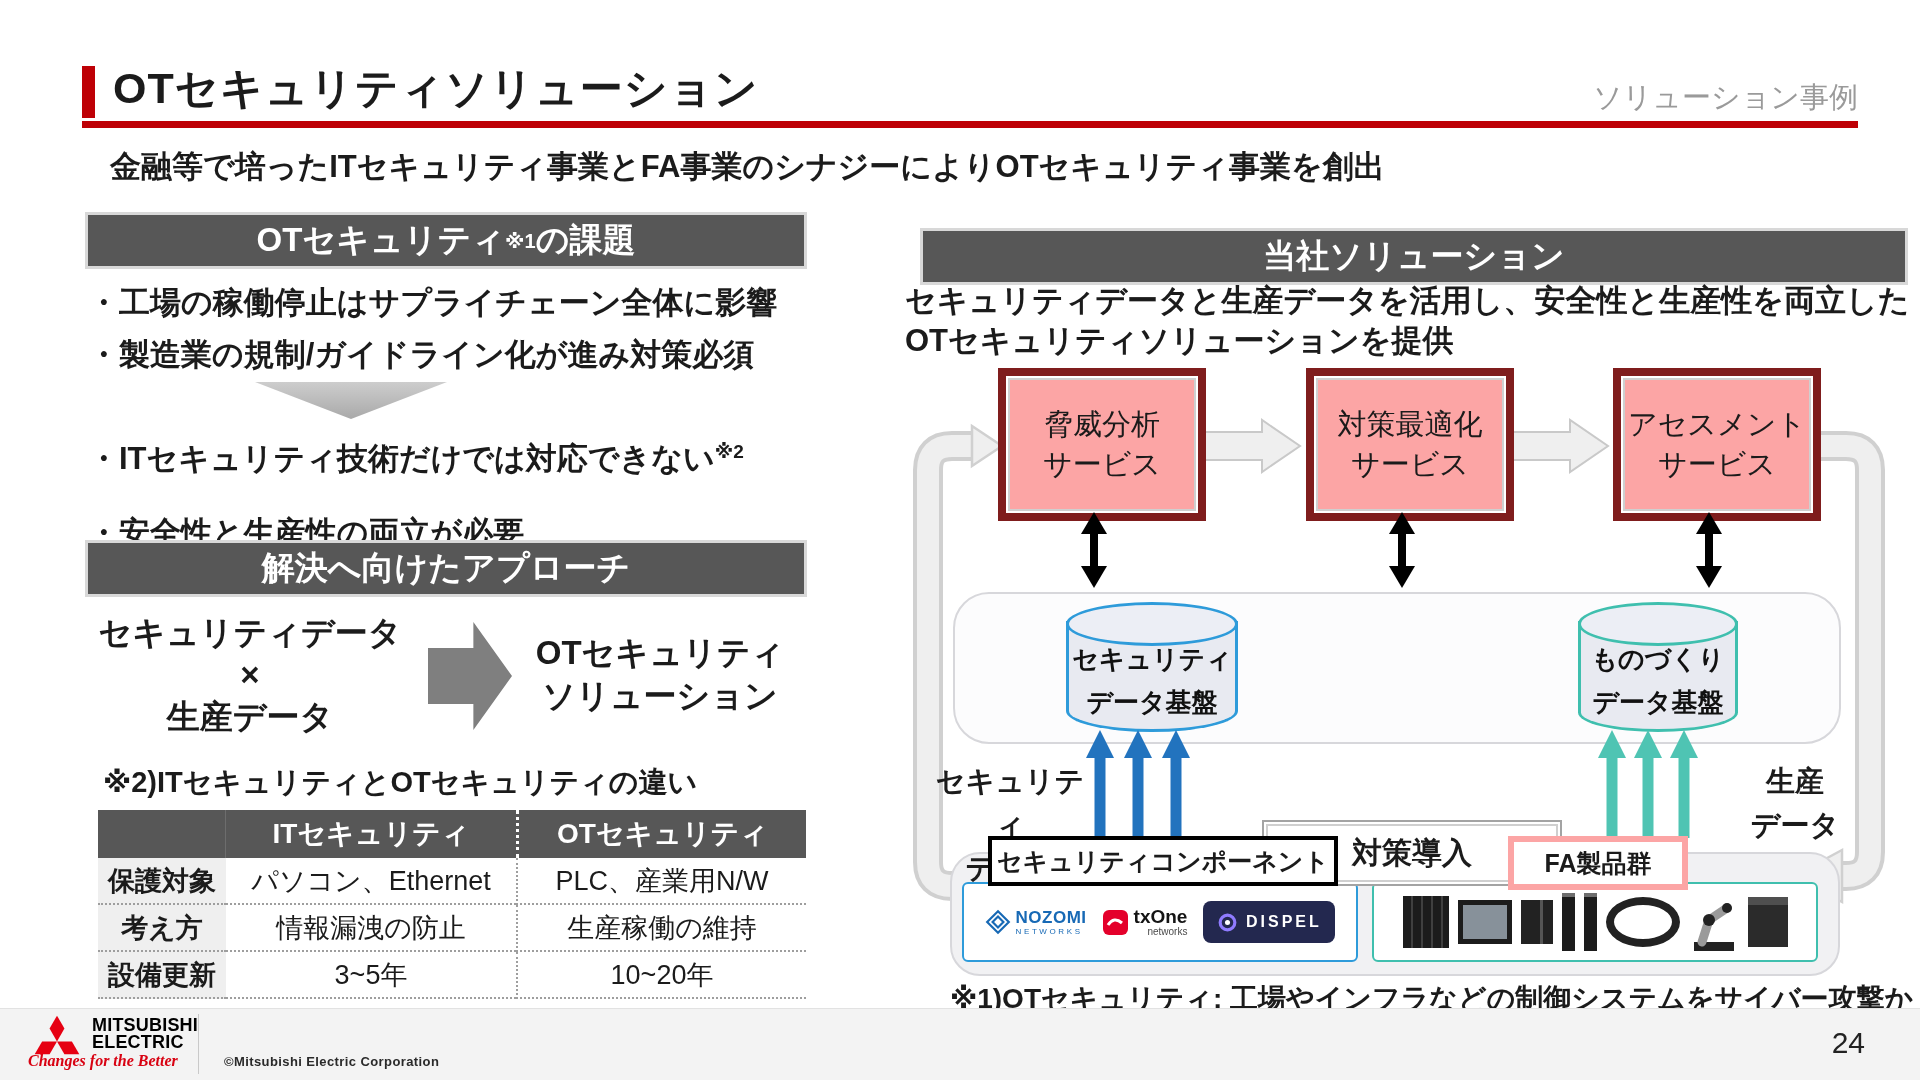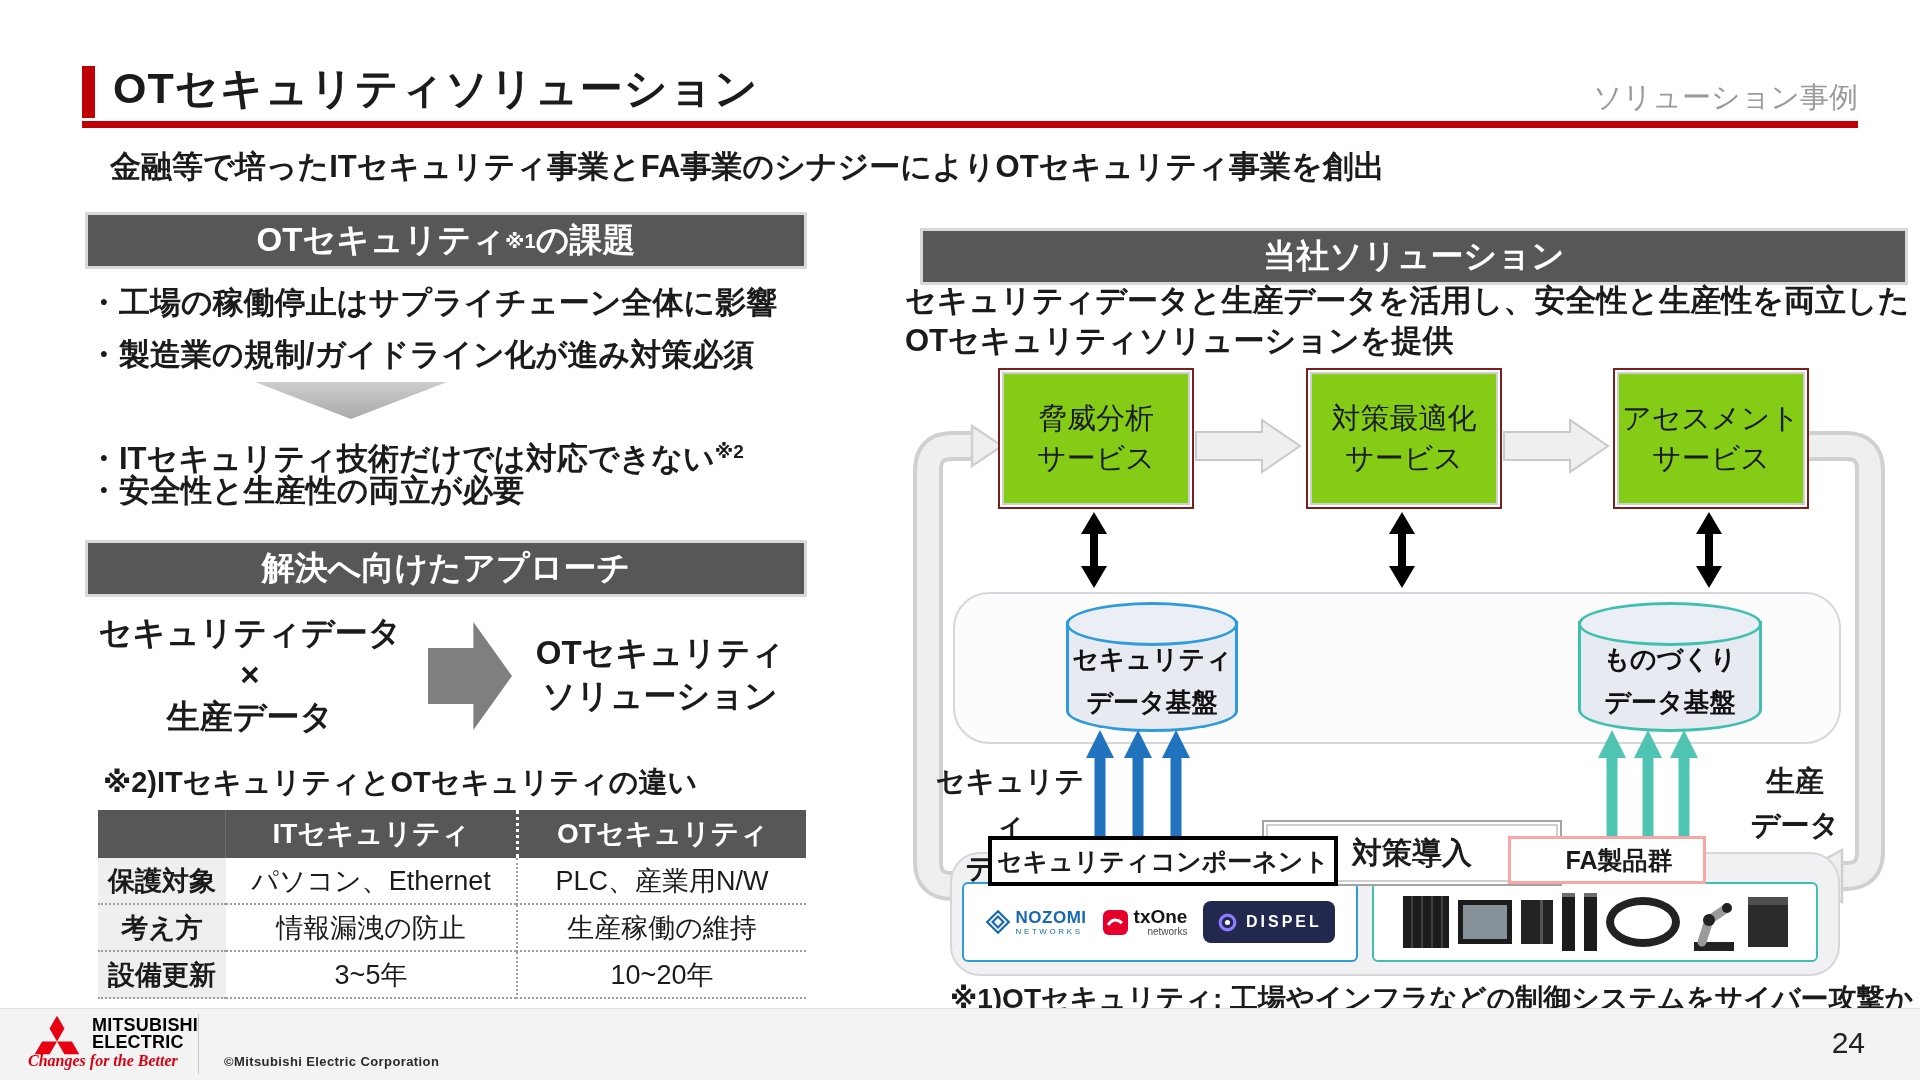--- a/index.html
+++ b/index.html
@@ -29,21 +29,21 @@
   .cmp-table{left:98px;top:810px;width:708px;display:grid;
       grid-template-columns:128px 290px 290px;grid-template-rows:48px 47px 47px 47px;}
   .cmp-table div{display:flex;align-items:center;justify-content:center;}
   .th{background:#575757;color:#fff;font-weight:700;font-size:28px;}
   .th-ot{border-left:3px dotted #fff;}
   .rl{background:#efefef;font-weight:700;font-size:27px;border-bottom:2px dotted #9e9e9e;}
   .td{background:#fff;font-size:27px;border-bottom:2px dotted #9e9e9e;}
   .td-ot{border-left:2px dotted #9e9e9e;}
   
   .desc{left:905px;font-size:31px;font-weight:700;}
-  .svc-box{top:368px;height:137px;background:#84cc16;border:2px solid #7f1d1d;
+  .svc-box{top:368px;height:137px;background:#fca5a5;border:8px solid #7f1d1d;
       box-shadow:inset 0 0 0 2px #fff,inset 0 0 0 4px #cfcfcf;
       display:flex;align-items:center;justify-content:center;text-align:center;
       font-size:29px;line-height:1.35;z-index:2;}
   .platform{left:953px;top:592px;width:884px;height:148px;background:#fcfcfd;
       border:2px solid #d7d7db;border-radius:36px;z-index:1;}
   .cyl{z-index:2;}
   .cyl .cyl-top{position:absolute;left:0;right:0;top:0;height:38px;border-radius:50%;
       background:#eceef5;z-index:2;}
   .cyl .cyl-body{position:absolute;left:0;right:0;top:19px;bottom:0;border-top:none;
       border-radius:0 0 90px 90px / 0 0 22px 22px;background:#e8eaf1;z-index:1;}
@@ -60,21 +60,21 @@
   .serendie-sub{font-size:26px;font-weight:600;color:#c00000;text-decoration:underline;}
   .flow-label{text-align:center;font-size:29px;font-weight:600;line-height:1.5;z-index:2;}
   .deploy-box{left:1262px;top:820px;width:296px;height:62px;background:#fff;border:2px solid #a3a3a3;
       box-shadow:inset 0 0 0 2px #fff,inset 0 0 0 4px #cfcfcf;display:flex;align-items:center;
       justify-content:center;font-size:30px;font-weight:600;z-index:3;}
   .bottom-container{left:950px;top:852px;width:886px;height:120px;background:#f1f1f3;
       border:2px solid #d7d7db;border-radius:30px;z-index:1;}
   .tag-box{top:836px;height:42px;background:#fff;display:flex;align-items:center;justify-content:center;
       font-size:25px;font-weight:600;z-index:7;}
   .tag-blue{border:4px solid #000000;}
-  .tag-teal{border:3px solid #fca5a5;padding-left:24px;}
+  .tag-teal{border:6px solid #fca5a5;}
   .logo-strip{left:962px;top:882px;width:392px;height:76px;background:#fff;border:2px solid #2e9bda;
       border-radius:6px;display:flex;align-items:center;justify-content:center;gap:16px;z-index:2;}
   .fa-strip{left:1372px;top:882px;width:442px;height:76px;background:#fff;border:2px solid #3fbfae;
       border-radius:6px;display:flex;align-items:center;justify-content:center;gap:9px;z-index:2;}
   .note{left:950px;top:980px;font-size:28px;font-weight:700;}
   
   .nozomi{display:flex;align-items:center;gap:5px;}
   .nozomi-txt{display:flex;flex-direction:column;line-height:1;}
   .nozomi-name{font-size:17px;font-weight:800;color:#1769b5;letter-spacing:.5px;}
   .nozomi-sub{font-size:8px;color:#1769b5;letter-spacing:2.6px;margin-top:2px;}
@@ -134,21 +134,21 @@
     <span>OTセキュリティ</span>
       <sup>※1</sup>
       <span>の課題</span>
   </div>
   <div class="abs bullet" style="top:282px;">・工場の稼働停止はサプライチェーン全体に影響</div>
   <div class="abs bullet" style="top:334px;">・製造業の規制/ガイドライン化が進み対策必須</div>
   <div class="abs tri-down"></div>
   <div class="abs bullet" style="top:438px;">
     <span>・ITセキュリティ技術だけでは対応できない</span><sup>※2</sup>
   </div>
-  <div class="abs bullet" style="top:470px;">・安全性と生産性の両立が必要</div>
+  <div class="abs bullet" style="top:512px;">・安全性と生産性の両立が必要</div>
 
   <div class="abs dark-hd" style="left:85px;top:540px;width:716px;height:51px;">解決へ向けたアプローチ</div>
 
   <div class="abs formula">
     <div>セキュリティデータ</div>
     <div>×</div>
     <div>生産データ</div>
   </div>
   <div class="abs big-right-arrow"></div>
   <div class="abs formula-result">
@@ -203,21 +203,21 @@
   <div class="abs cyl cyl-blue" style="left:1066px;top:602px;width:172px;height:130px;">
     <div class="cyl-top"></div>
     <div class="cyl-body"></div>
     <div class="cyl-txt">
       <div>セキュリティ</div>
       <div>データ基盤</div>
     </div>
   </div>
 
 
-  <div class="abs cyl cyl-teal" style="left:1578px;top:602px;width:184px;height:130px;">
+  <div class="abs cyl cyl-teal" style="left:1578px;top:602px;width:160px;height:130px;">
     <div class="cyl-top"></div>
     <div class="cyl-body"></div>
     <div class="cyl-txt">
       <div>ものづくり</div>
       <div>データ基盤</div>
     </div>
   </div>
 
   <div class="abs flow-label" style="left:930px;top:760px;width:160px;">
     <div>セキュリティ</div>

